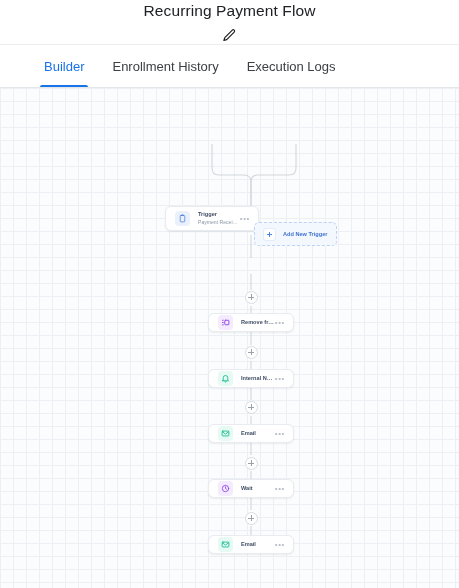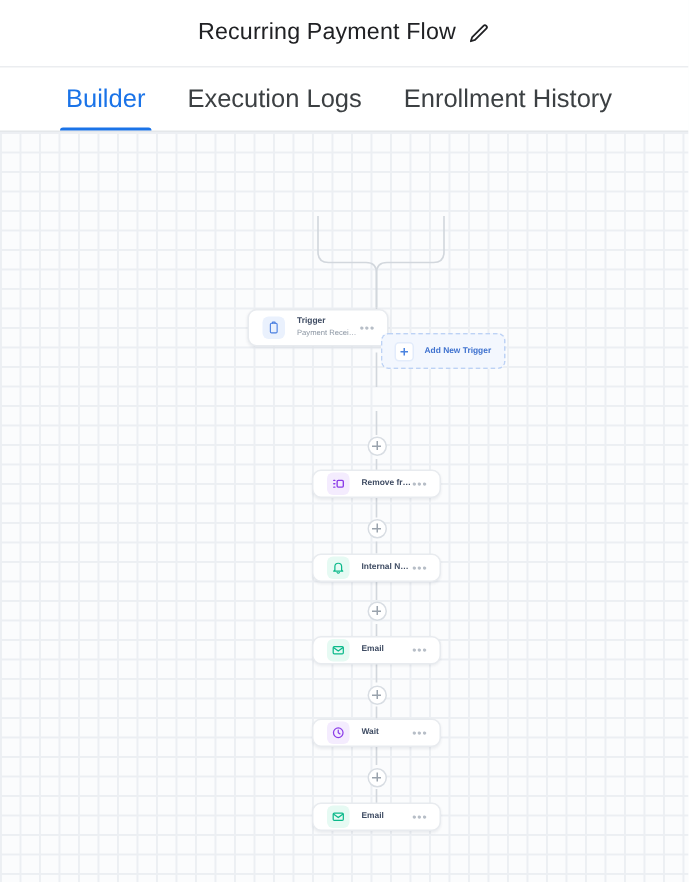--- a/index.html
+++ b/index.html
@@ -22,20 +22,21 @@
     background: #ffffff;
     display: flex;
     align-items: center;
     justify-content: center;
     position: relative;
   }
   .title-wrap {
     display: flex;
     align-items: center;
     gap: 8px;
+    flex-direction: column;
   }
   .page-title {
     font-size: 15.5px;
     font-weight: 400;
     color: #202124;
     letter-spacing: 0.1px;
     white-space: nowrap;
   }
   .edit-pencil {
     width: 15px;
@@ -53,21 +54,21 @@
     border-bottom: 1px solid #e4e7ea;
     display: flex;
     align-items: stretch;
     padding-left: 30px;
     box-sizing: border-box;
   }
   .tab {
     display: flex;
     align-items: center;
     padding: 0 14px;
-    font-size: 17px;
+    font-size: 13px;
     color: #3c4043;
     cursor: pointer;
     position: relative;
     white-space: nowrap;
   }
   .tab.active {
     color: #1a73e8;
     font-weight: 500;
   }
   .tab.active::after {
@@ -257,24 +258,24 @@
       <path d="M16.5 3.5a2.12 2.12 0 0 1 3 3L7.5 18.5 3 20l1.5-4.5Z"></path>
     </svg>
   </div>
 </div>
 
 <div class="tabbar">
   <div class="tab active">
     <span>Builder</span>
   </div>
   <div class="tab">
+    <span>Enrollment History</span>
+  </div>
+  <div class="tab">
     <span>Execution Logs</span>
-  </div>
-  <div class="tab">
-    <span>Enrollment History</span>
   </div>
 </div>
 
 <div class="canvas">
   <div class="canvas-inner">
 
     <svg class="wires" viewBox="0 0 459 500" fill="none">
       <g stroke="#d2d7dd" stroke-width="1.1" fill="none">
 
         <path d="M212 56 L212 80 Q212 87 219 87 L244 87 Q251 87 251 94 L251 117"></path>

